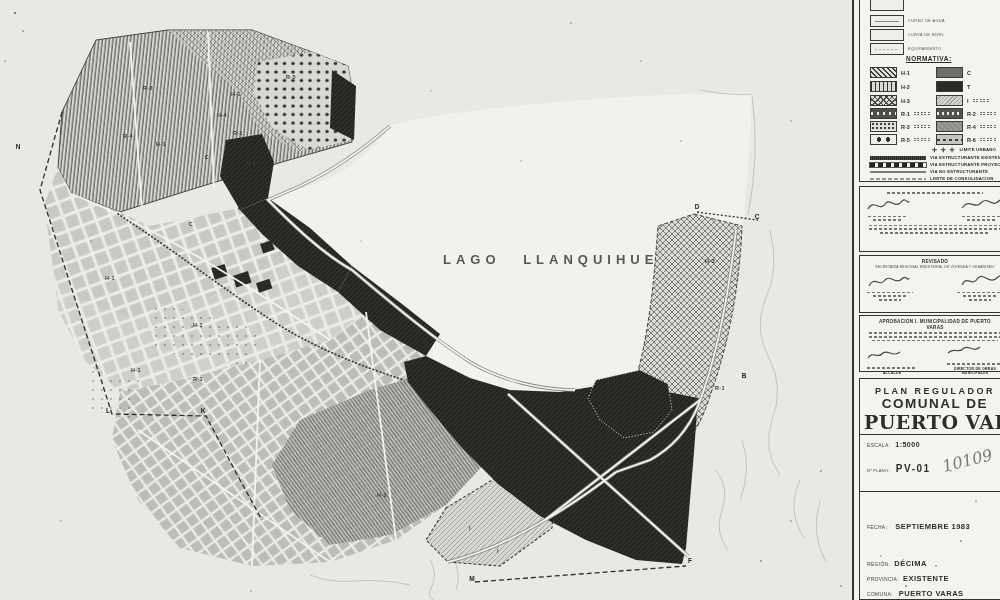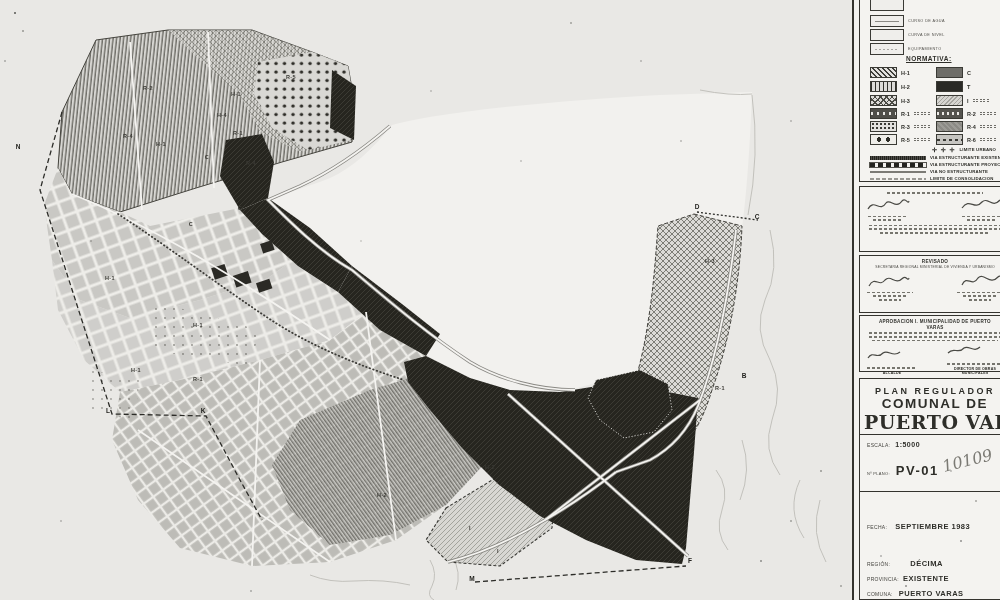--- a/index.html
+++ b/index.html
@@ -202,20 +202,21 @@
     <path d="M118,214 C170,248 220,286 268,318 C310,346 360,366 404,380" stroke="#3c3b37" stroke-width="1.8" stroke-dasharray="0.5,3.2" stroke-linecap="round" fill="none"></path>
 
     <g stroke="#2c2c28" stroke-width="1.3" stroke-dasharray="5,3" fill="none">
       <path d="M62,112 L40,190 L112,414 L206,416 L240,480 L262,520"></path>
       <path d="M475,582 L686,566"></path>
       <path d="M697,212 L758,220" stroke-dasharray="2,2"></path>
     </g>
   </svg>
 
   <div id="map-labels">
+    <div class="lake-label" style="left:443px;top:252px;">LAGO LLANQUIHUE</div>
   <span class="zlab" style="left: 148px; top: 88px;">R-2</span>
       <span class="zlab" style="left: 291px; top: 77px;">R-5</span>
       <span class="zlab" style="left: 236px; top: 94px;">H-1</span>
       <span class="zlab" style="left: 222px; top: 115px;">H-4</span>
       <span class="zlab" style="left: 128px; top: 136px;">R-4</span>
       <span class="zlab" style="left: 161px; top: 144px;">H-1</span>
       <span class="zlab" style="left: 238px; top: 133px;">R-1</span>
       <span class="zlab" style="left: 207px; top: 157px;">C</span>
       <span class="zlab" style="left: 251px; top: 163px;">R-4</span>
       <span class="zlab" style="left: 240px; top: 208px;">C</span>
@@ -441,31 +442,31 @@
       <div class="tb2">COMUNAL DE</div>
       <div class="tb3" style="margin-left:4px;">PUERTO VARAS</div>
       <div class="hrule" style="top:55px;"></div>
 
       <div class="abs" style="left:7px;top:62px;display:flex;align-items:baseline;gap:5px;">
         <span class="fldlab">ESCALA:</span>
         <span class="fldval" style="font-size:7px;">1:5000</span>
       </div>
       <div class="abs" style="left:7px;top:84px;display:flex;align-items:baseline;gap:6px;">
         <span class="fldlab" style="font-size:4px;">Nº PLANO:</span>
-        <span class="fldval" style="font-size:13px;letter-spacing:1.5px;">PV-01</span>
+        <span class="fldval" style="font-size:10px;letter-spacing:1.5px;">PV-01</span>
       </div>
       <div class="abs handw" style="left:82px;top:72px;font-size:16px;transform:rotate(-14deg);">10109</div>
       <div class="hrule" style="top:112px;"></div>
 
       <div class="abs" style="left:7px;top:143px;display:flex;align-items:baseline;gap:8px;">
         <span class="fldlab">FECHA:</span>
         <span class="fldval">SEPTIEMBRE 1983</span>
       </div>
 
-      <div class="abs" style="left:7px;top:180px;display:flex;align-items:baseline;gap:20px;">
+      <div class="abs" style="left:7px;top:180px;display:flex;align-items:baseline;gap:4px;">
         <span class="fldlab">REGIÓN:</span>
         <span class="fldval">DÉCIMA</span>
       </div>
       <div class="abs" style="left:7px;top:195px;display:flex;align-items:baseline;gap:4px;">
         <span class="fldlab">PROVINCIA:</span>
         <span class="fldval">EXISTENTE</span>
       </div>
       <div class="abs" style="left:7px;top:210px;display:flex;align-items:baseline;gap:6px;">
         <span class="fldlab">COMUNA:</span>
         <span class="fldval">PUERTO VARAS</span>

